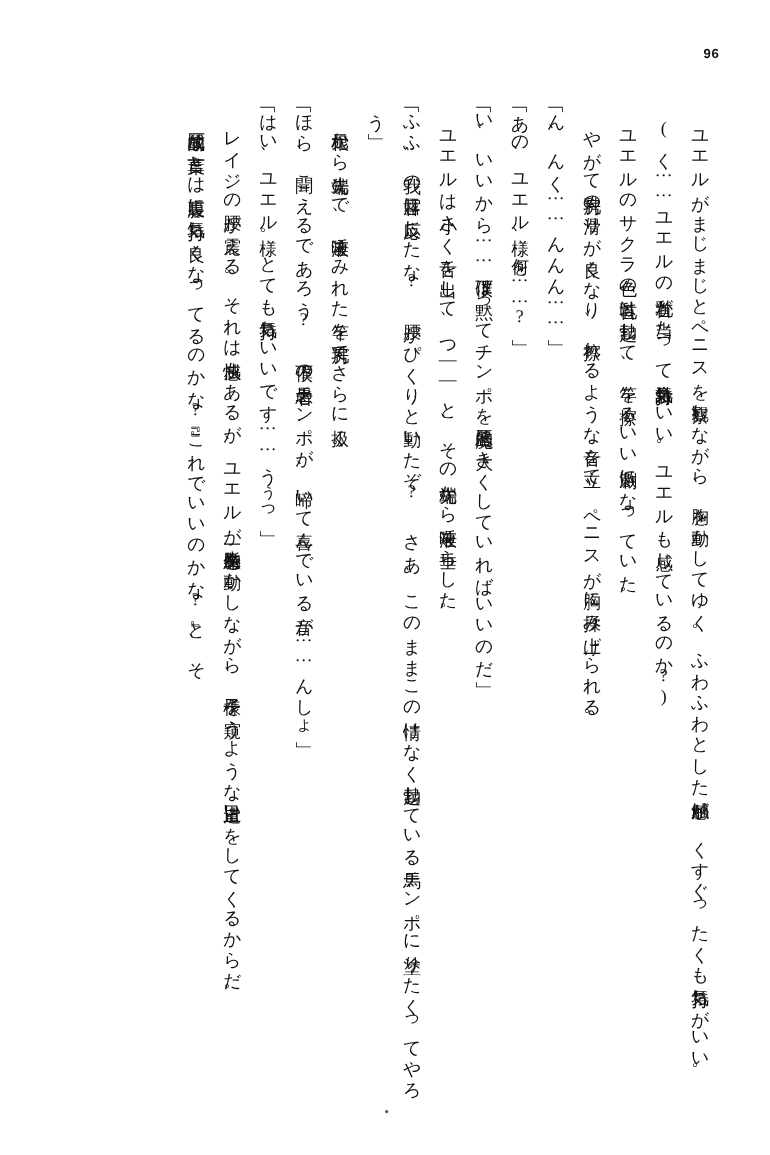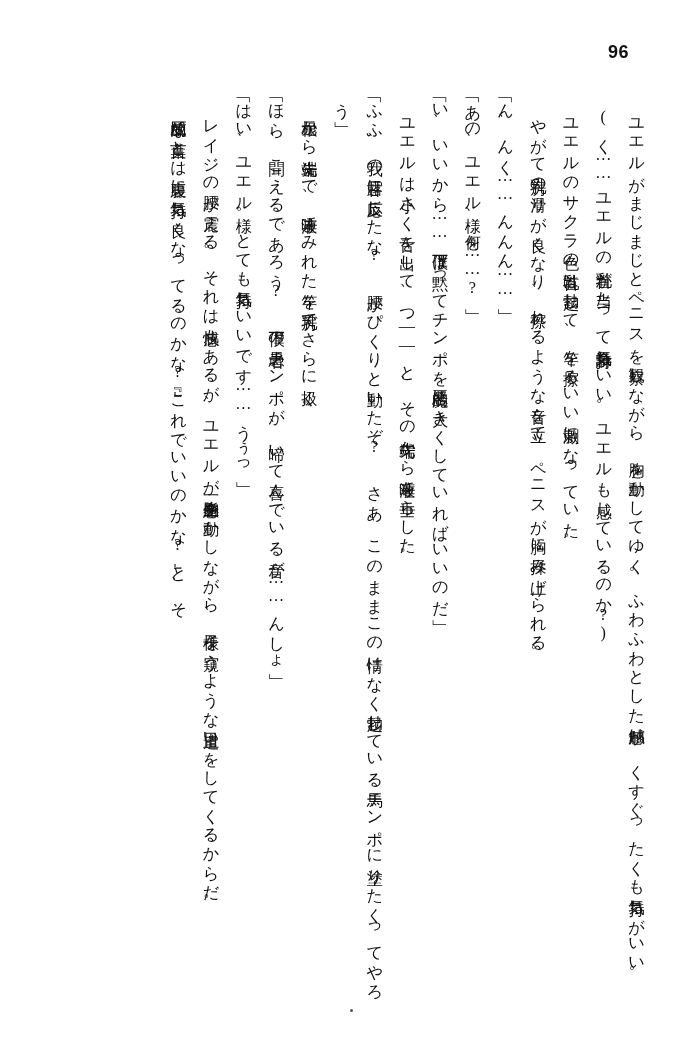--- a/index.html
+++ b/index.html
@@ -14,24 +14,24 @@
     position: relative;
     width: 700px;
     height: 1050px;
     background: #ffffff;
     overflow: hidden;
     box-sizing: border-box;
   }
   .page-number {
     position: absolute;
     top: 42px;
-    right: 71px;
+    right: 46px;
     font-family: "Liberation Sans", sans-serif;
     font-weight: bold;
-    font-size: 18px;
+    font-size: 12px;
     color: #111111;
     letter-spacing: 0.5px;
   }
   .body-text {
     position: absolute;
     top: 92px;
     left: 48px;
     right: 48px;
     height: 900px;
     writing-mode: vertical-rl;

